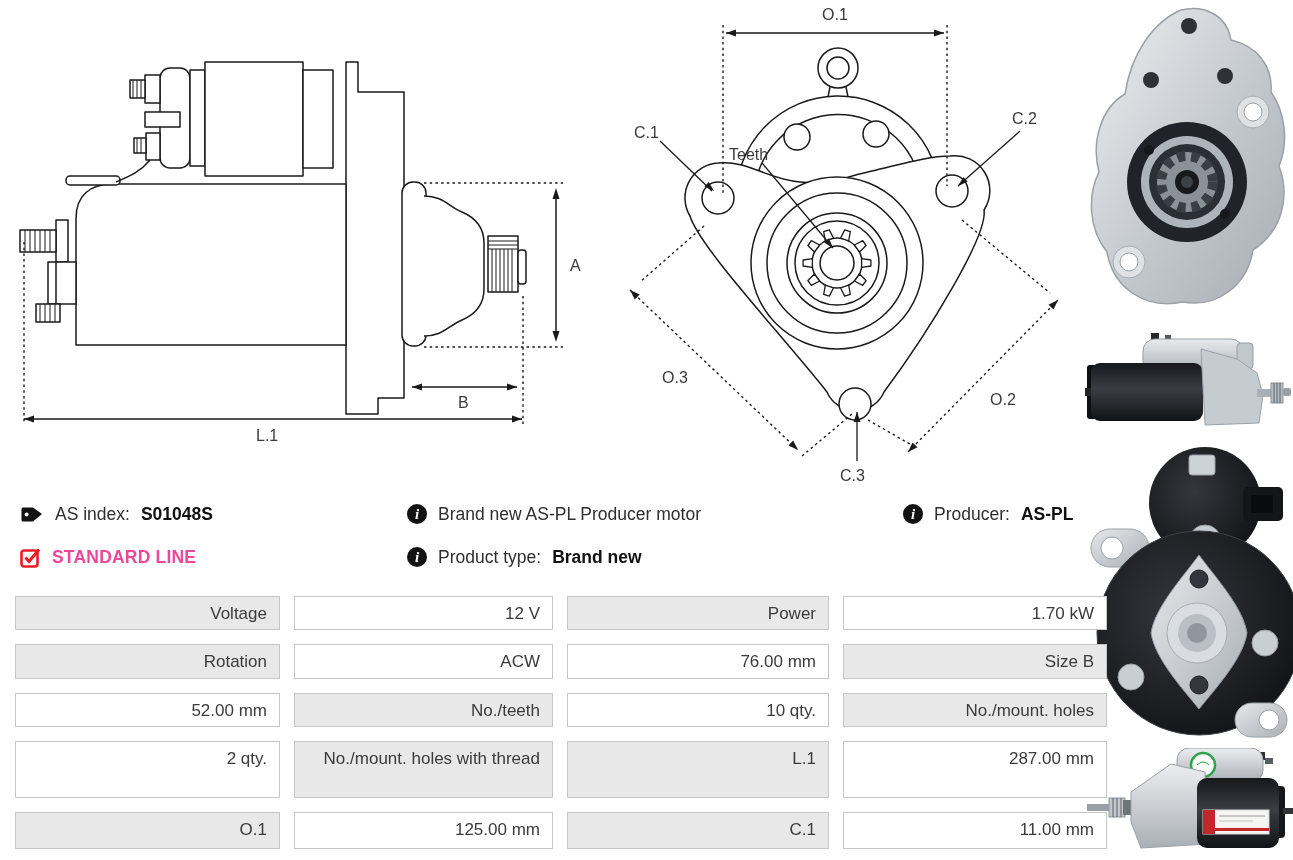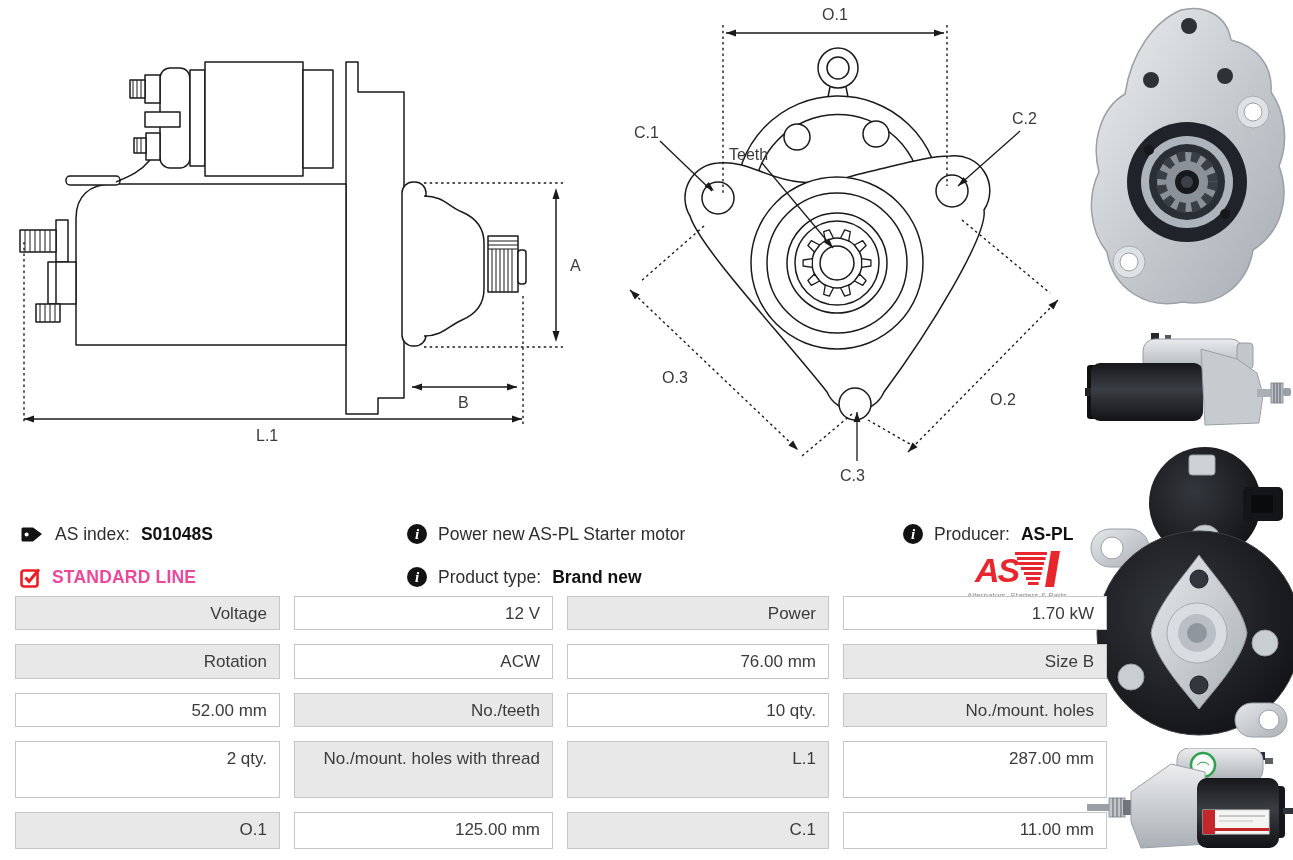--- a/index.html
+++ b/index.html
@@ -3,21 +3,21 @@
 <meta charset="utf-8">
 <style>
   html,body{margin:0;padding:0;}
   body{
     width:1293px;height:860px;position:relative;overflow:hidden;
     background:#ffffff;color:#333;
     font-family:"Liberation Sans", sans-serif;
   }
   .abs{position:absolute;}
   
-  .info-block{position:absolute;top:523px;text-align:center;}
+  .info-block{position:absolute;top:503px;text-align:center;}
   .info-line{display:flex;align-items:center;gap:11px;font-size:17.5px;color:#2e2e2e;height:22px;}
   .info-line + .info-line{margin-top:21px;}
   .info-line b{color:#111;}
   .badge-red{color:#ec4899;font-weight:bold;letter-spacing:.2px;}
   .icon-info{
     width:20px;height:20px;border-radius:50%;background:#121212;color:#fff;
     display:inline-flex;align-items:center;justify-content:center;flex:0 0 20px;
     font-family:"Liberation Serif", serif;font-weight:bold;font-style:italic;font-size:15px;line-height:1;
   }
   .logo-wrap{margin:4px 0 0 60px;}
@@ -360,51 +360,35 @@
       <rect x="1.5" y="3.5" width="16" height="16" rx="2.5" fill="none" stroke="#ed1c24" stroke-width="2.6"></rect>
       <path d="M5.5,10.5 L9,14.5 L19,2.5" fill="none" stroke="#ed1c24" stroke-width="3"></path>
     </svg>
     <span class="badge-red">STANDARD LINE</span>
   </div>
 </div>
 
 <div class="info-block" style="left:407px">
   <div class="info-line">
     <span class="icon-info">i</span>
-    <span>Power new AS-PL Starter motor</span>
+    <span>Brand new AS-PL Producer motor</span>
   </div>
   <div class="info-line">
     <span class="icon-info">i</span>
     <span>Product type:</span>
     <b>Brand new</b>
   </div>
 </div>
 
 <div class="info-block" style="left:903px">
   <div class="info-line">
     <span class="icon-info">i</span>
     <span>Producer:</span>
     <b>AS-PL</b>
   </div>
-  <div class="logo-wrap">
-    <svg width="110" height="52" viewBox="0 0 110 52">
-      <text x="12" y="33" font-size="34" font-weight="bold" font-style="italic" fill="#e8262d" letter-spacing="-2">AS</text>
-      <g fill="#e8262d">
-        <rect x="52" y="3" width="32" height="3"></rect>
-        <rect x="54" y="8" width="28.6" height="3"></rect>
-        <rect x="56" y="13" width="25" height="3"></rect>
-        <rect x="58" y="18" width="21.6" height="3"></rect>
-        <rect x="61" y="23" width="17.6" height="3"></rect>
-        <rect x="63" y="28" width="14.2" height="3"></rect>
-        <rect x="65" y="33" width="10.6" height="3"></rect>
-        <polygon points="88,2 97,2 91,38 82,38"></polygon>
-      </g>
-      <text x="54" y="49" font-size="7" fill="#8d8d8d" text-anchor="middle" textLength="100" lengthAdjust="spacingAndGlyphs">Alternators, Starters &amp; Parts</text>
-    </svg>
-  </div>
 </div>
 
 <div class="spec-table">
   <div class="cell lab">Voltage</div>
   <div class="cell val">12 V</div>
   <div class="cell lab">Power</div>
   <div class="cell val">1.70 kW</div>
 
   <div class="cell lab">Rotation</div>
   <div class="cell val">ACW</div>

